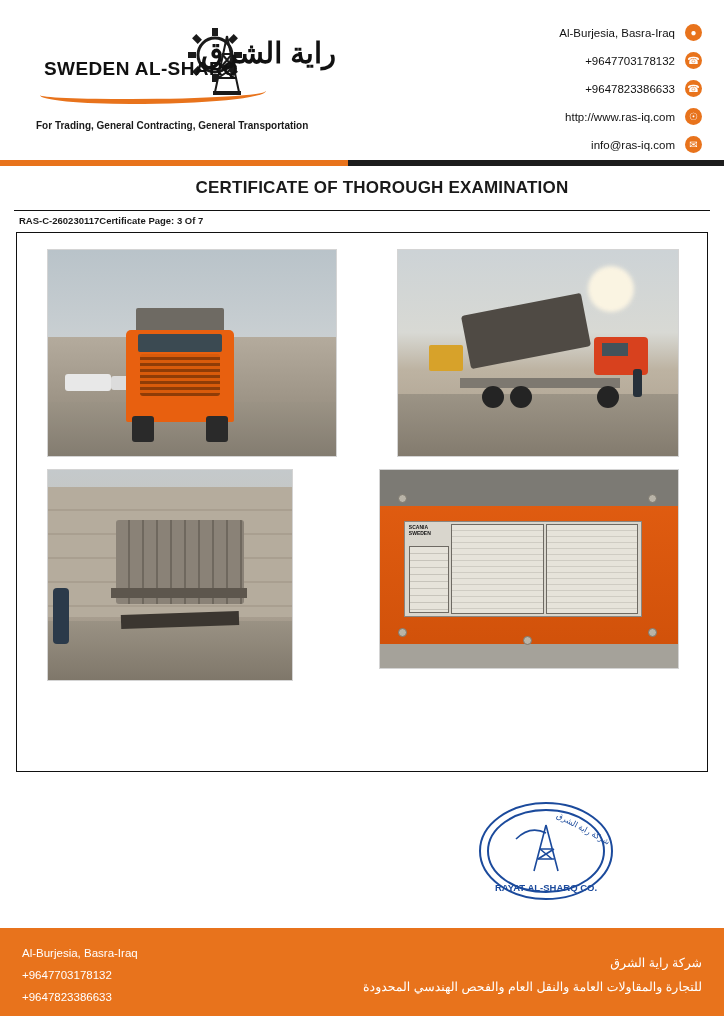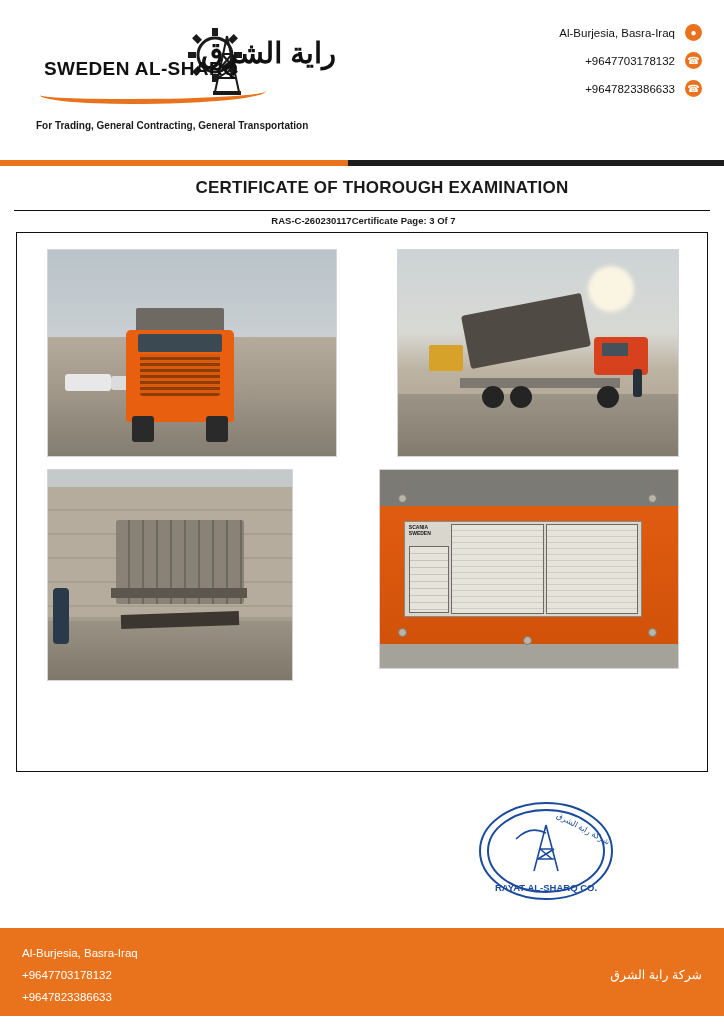--- a/index.html
+++ b/index.html
@@ -123,21 +123,21 @@
     margin-top:7px;
   }
 
   .rule {
     border-top:1px solid #111;
     margin:6px 14px 0 14px;
   }
 
   .refrow {
     display:flex;
-    justify-content:center;
+    justify-content:flex-start;
     padding:4px 16px 0 19px;
     font-size:9.5px;
     font-weight:bold;
   }
 
   
   .panel {
     margin:6px 16px 0 16px;
     border:1px solid #111;
     height:540px;
@@ -293,21 +293,29 @@
     <div class="contact-row">
       <span>+9647703178132</span>
       <span class="contact-icon">☎</span>
     </div>
 
     <div class="contact-row">
       <span>+9647823386633</span>
       <span class="contact-icon">☎</span>
     </div>
 
-
+    <div class="contact-row">
+      <span>http://www.ras-iq.com</span>
+      <span class="contact-icon">☉</span>
+    </div>
+
+    <div class="contact-row">
+      <span>info@ras-iq.com</span>
+      <span class="contact-icon">✉</span>
+    </div>
   </div>
 </div>
 
 <div class="bar">
   <div class="left"></div>
   <div class="right"></div>
 </div>
 
 <div class="title-wrap">
   <div class="cert-title">CERTIFICATE OF THOROUGH EXAMINATION</div>
@@ -407,15 +415,16 @@
 </div>
 
 <div class="footer">
   <div class="footer-left">
     <div>Al-Burjesia, Basra-Iraq</div>
     <div>+9647703178132</div>
     <div>+9647823386633</div>
   </div>
   <div class="footer-right">
     <div>شركة راية الشرق</div>
+    <div>للتجارة والمقاولات العامة والنقل العام والفحص الهندسي المحدودة</div>
   </div>
 </div>
 <div class="footer-bottom-strip"></div>
 
 </body></html>

